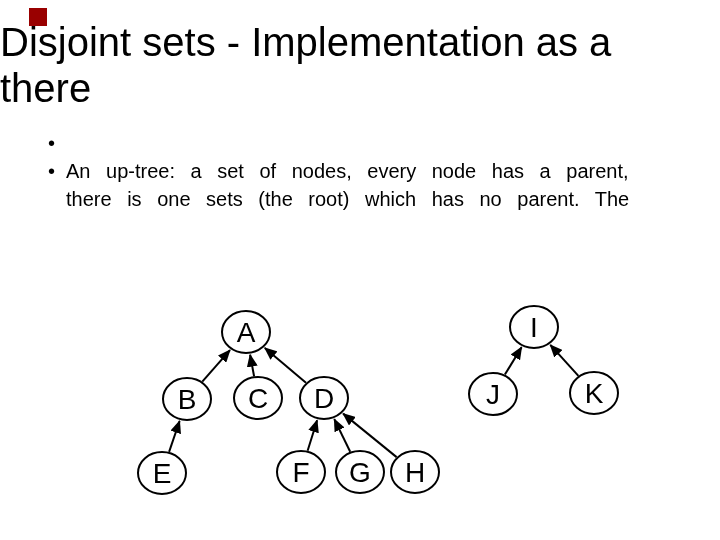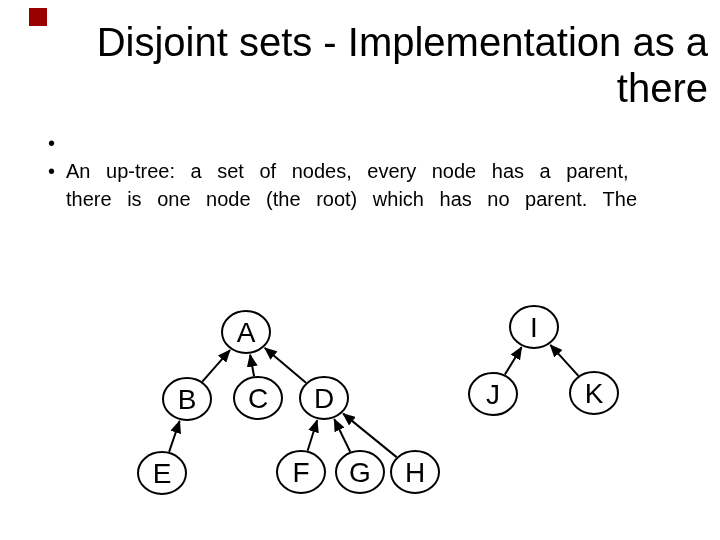--- a/index.html
+++ b/index.html
@@ -10,21 +10,21 @@
     overflow:hidden;
     font-family:"Liberation Sans", sans-serif;
     color:#000000;
   }
   .accent-square{
     position:absolute;left:29px;top:8px;width:18px;height:18px;
     background:#990000;
   }
   .title{
     position:absolute;left:0;top:19px;width:708px;
-    font-size:40px;line-height:46px;text-align:right;
+    font-size:40px;line-height:46px;text-align:left;
     letter-spacing:0px;
   }
   .title .title-line{white-space:nowrap;}
   .bullets{
     position:absolute;left:48px;top:129px;width:660px;
     font-size:20px;line-height:28px;
   }
   .bullet-row{display:flex;align-items:flex-start;}
   .bullet-marker{
     flex:none;width:18px;font-size:20px;line-height:28px;
@@ -46,21 +46,21 @@
   </div>
 
   <div class="bullets">
     <div class="bullet-row">
       <div class="bullet-marker">•</div>
     </div>
     <div class="bullet-row">
       <div class="bullet-marker">•</div>
       <div class="bullet-lines">
         <div class="bullet-line">An up-tree: a set of nodes, every node has a parent,</div>
-        <div class="bullet-line">there is one node (the root) which has no parent. The</div>
+        <div class="bullet-line">there is one sets (the root) which has no parent. The</div>
       </div>
     </div>
   </div>
 
   <svg class="diagram-svg" viewBox="0 0 720 540" xmlns="http://www.w3.org/2000/svg">
     <defs>
       <marker id="arrowhead" markerUnits="userSpaceOnUse" markerWidth="13" markerHeight="11" refX="12" refY="5.5" orient="auto">
         <path d="M0,0 L13,5.5 L0,11 Z" fill="#000000"></path>
       </marker>
     </defs>

